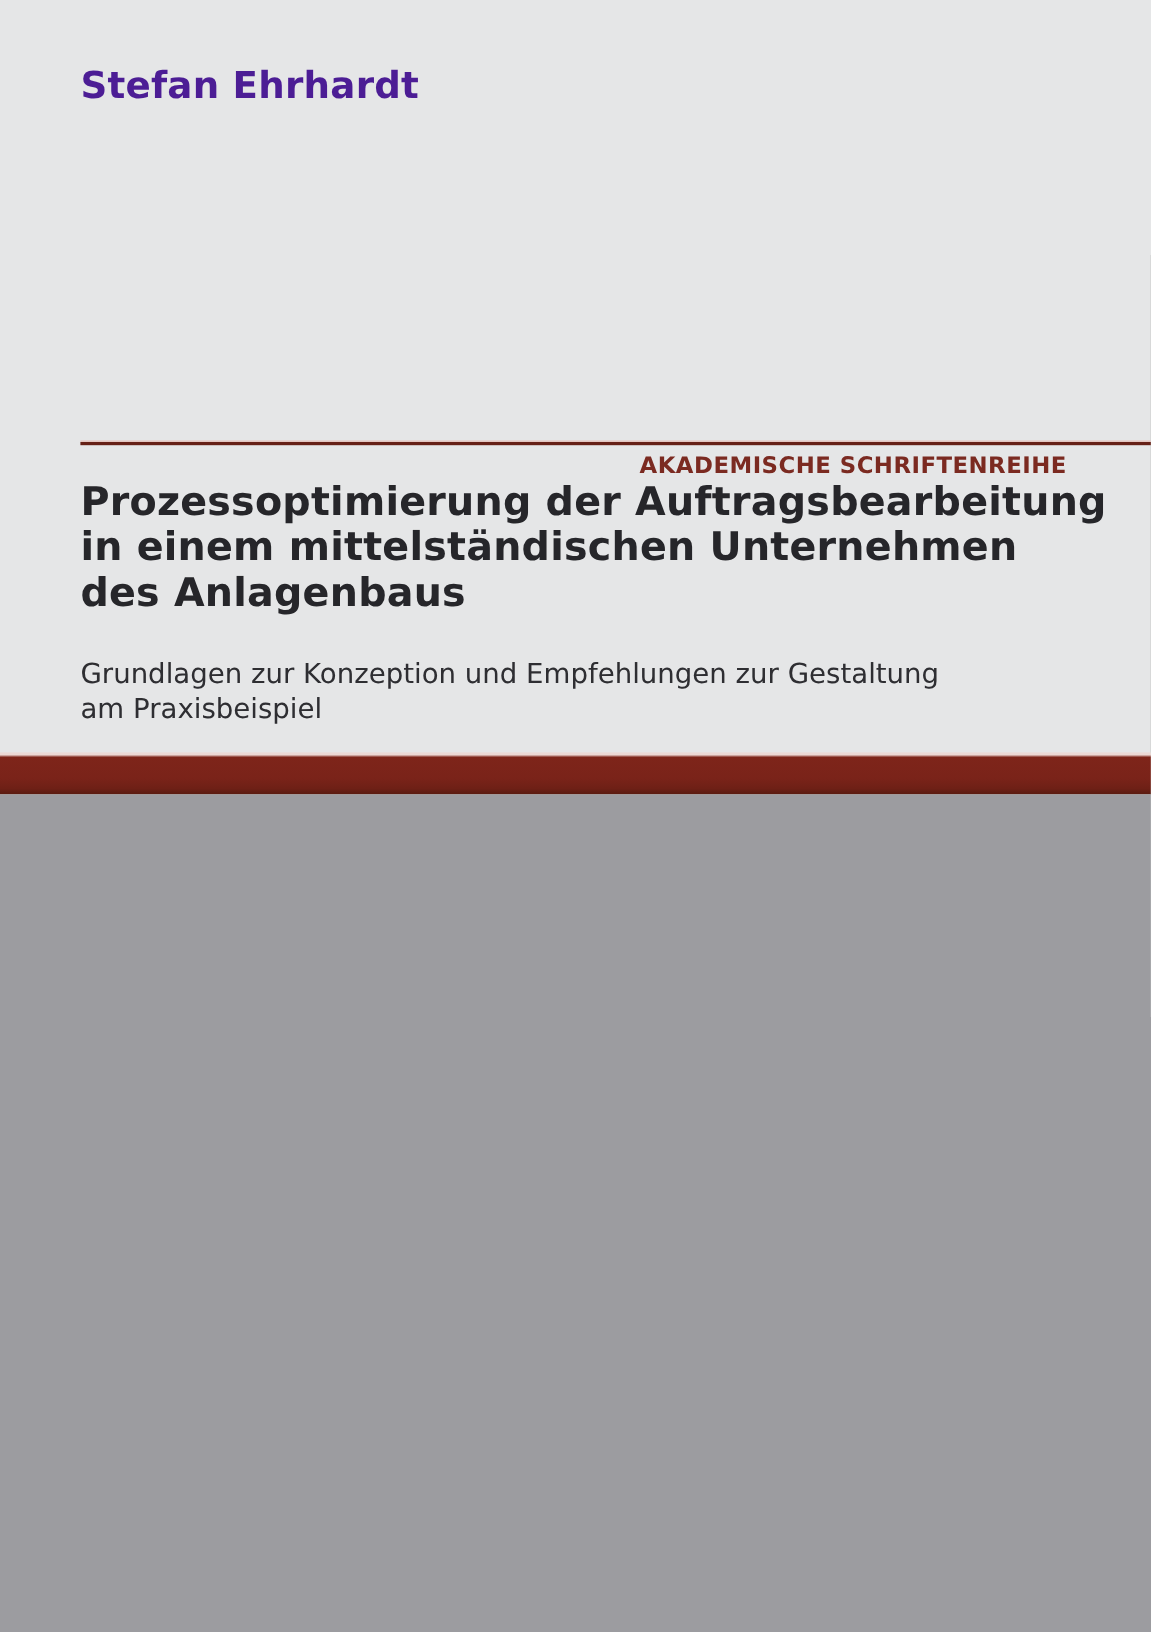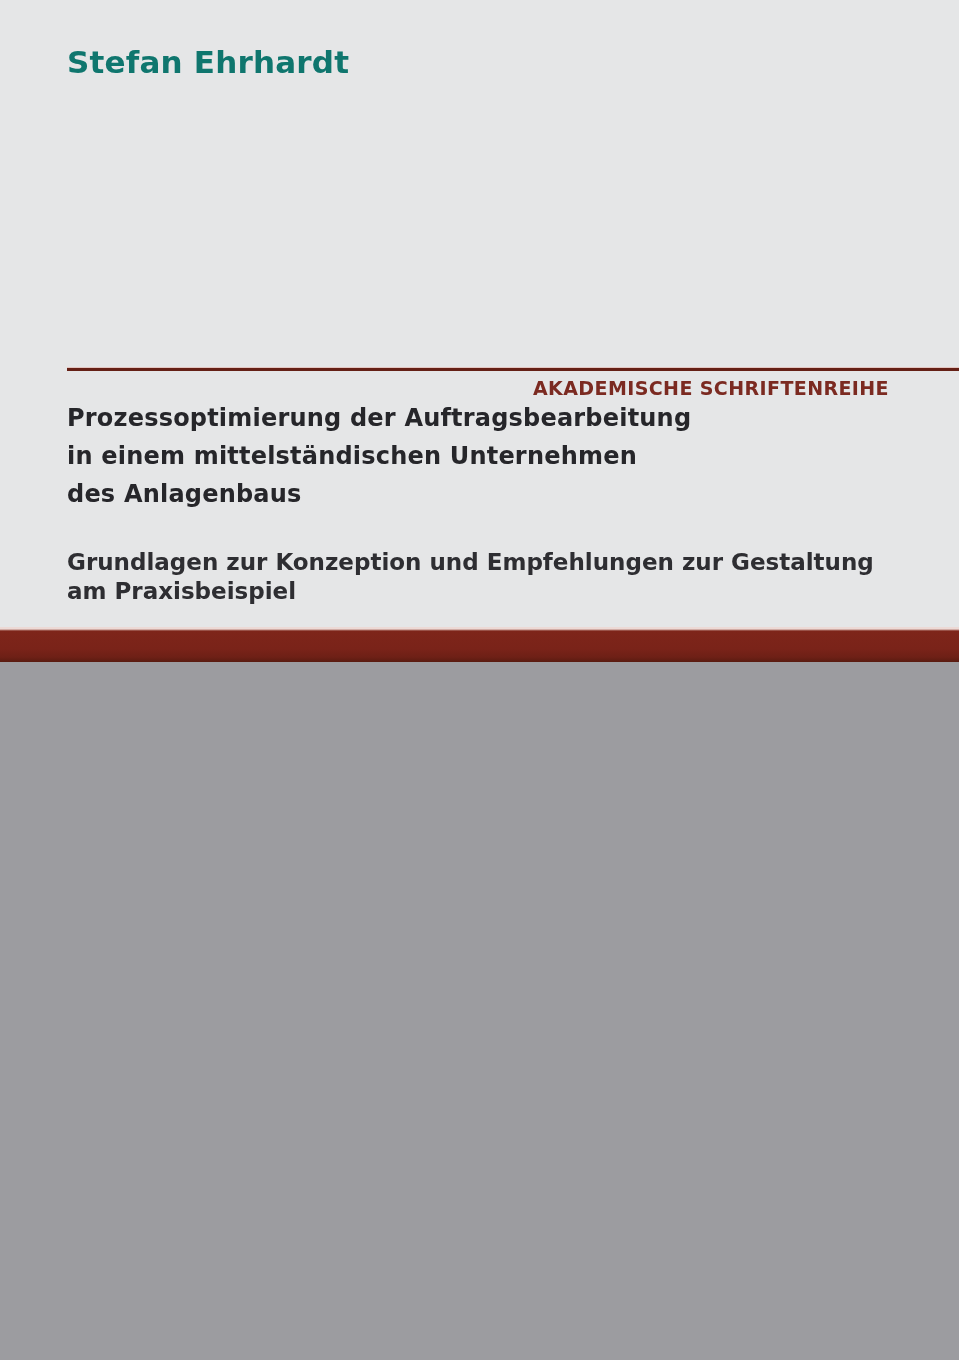--- a/index.html
+++ b/index.html
@@ -4,41 +4,41 @@
 <style>
   html, body { margin: 0; padding: 0; }
   body {
     width: 959px; height: 1360px;
     position: relative;
     background: #e5e6e7;
     font-family: "DejaVu Sans", "Liberation Sans", sans-serif;
     overflow: hidden;
   }
   .author {
-    position: absolute; left: 67px; top: 44px;
-    font-size: 31px; font-weight: bold; color: #0f766e;
+    position: absolute; left: 67px; top: 54px;
+    font-size: 31px; font-weight: bold; color: #4c1d95;
     letter-spacing: 0.2px;
   }
   .series {
     position: absolute; right: 70px; top: 341px;
     font-size: 19px; font-weight: bold; color: #7b2a21;
     letter-spacing: 0.4px; white-space: nowrap; margin-top: 36px;
   }
   .series-rule {
     position: absolute; left: 67px; right: 0; top: 367px; height: 4px;
     background: linear-gradient(180deg, #e3c6c1 0px, #e3c6c1 1px, #652016 1px, #652016 100%);
   }
   .title {
     position: absolute; left: 67px; top: 399px; width: 860px;
-    font-size: 24px; font-weight: bold; line-height: 38px;
+    font-size: 33px; font-weight: bold; line-height: 38px;
     color: #26262a; white-space: pre-line; letter-spacing: 0.2px;
   }
   .subtitle {
     position: absolute; left: 67px; top: 548px; width: 820px;
-    font-size: 23px; font-weight: bold; line-height: 29px;
+    font-size: 23px; font-weight: normal; line-height: 29px;
     color: #2e2e32; white-space: pre-line;
   }
   .red-bar {
     position: absolute; left: 0; top: 627px; width: 959px; height: 35px;
     background: linear-gradient(180deg,
       #ecd9d5 0px, #ecd9d5 2px,
       #7e251a 4px, #7a2319 62%,
       #6e2016 86%, #591b10 100%);
   }
   .gray-area {

